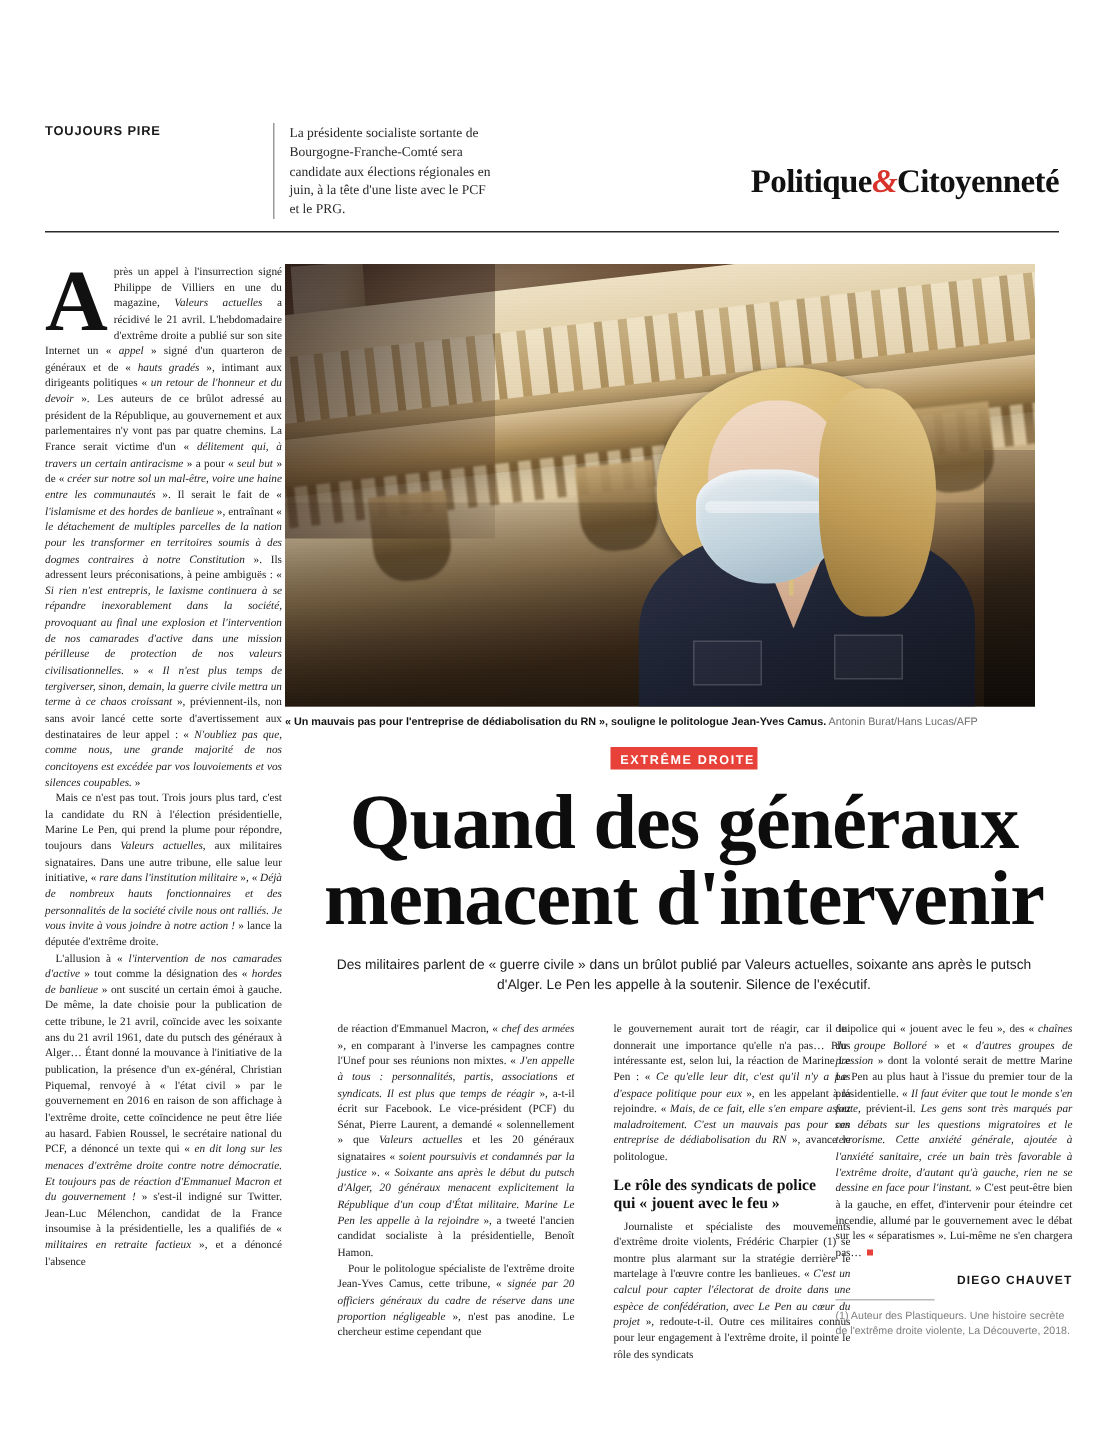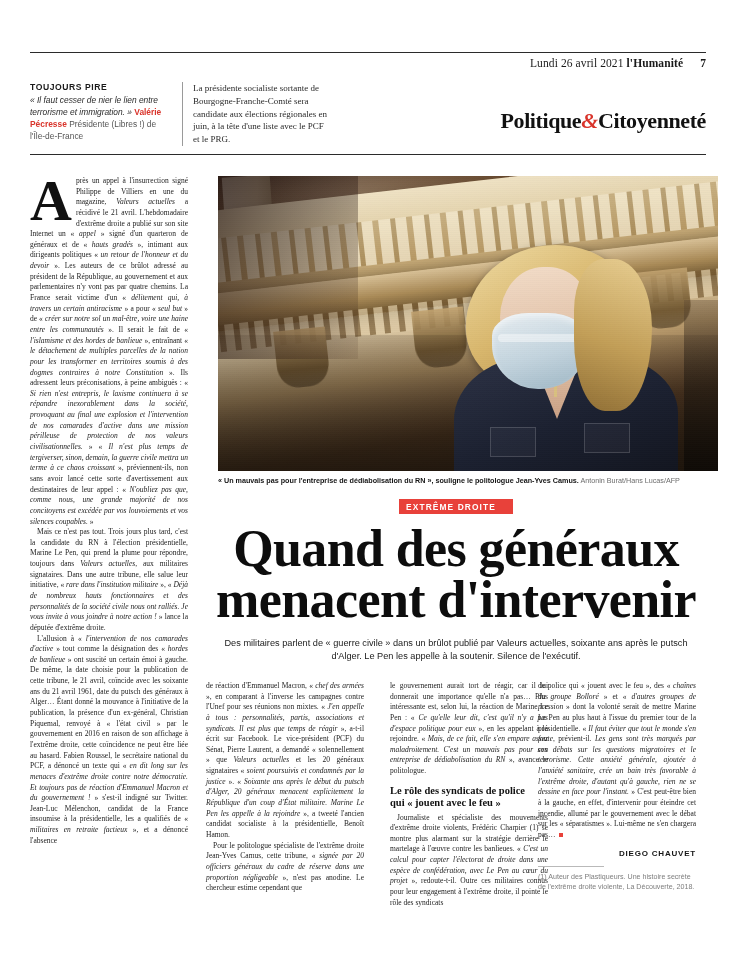--- a/index.html
+++ b/index.html
@@ -65,21 +65,21 @@
     float:left; font-family:"Liberation Serif", serif; font-weight:bold;
     font-size:58px; line-height:.78; margin:2px 4px 0 0; color:#111;
   }
 
   .subhead {
     font-family:"Liberation Serif", serif; font-weight:bold;
     font-size:10.5px; line-height:1.18; margin:8px 0 3px 0; color:#111;
   }
 
   
-  .photo-wrap { position:absolute; left:188px; top:0; width:404px; }
+  .photo-wrap { position:absolute; left:160px; top:0; width:404px; }
   .photo { position:relative; width:500px; height:295px; overflow:hidden; background:#1b1410; }
   .ph-bg {
     position:absolute; inset:0;
     background:
       radial-gradient(ellipse 60% 50% at 22% 12%, rgba(255,245,225,.35), rgba(0,0,0,0) 70%),
       linear-gradient(170deg, #3a2418 0%, #6b4a2c 14%, #c9ad82 30%, #e6d6b6 44%, #b89a6c 60%, #5c4028 78%, #2a1d12 100%);
   }
   .ph-rail {
     position:absolute; left:-6%; top:2%; width:112%; height:34%;
     background:linear-gradient(180deg,#efe2c4 0%, #e3d2ab 35%, #c7ab79 70%, #8e7448 100%);
@@ -192,36 +192,36 @@
     font-family:"Liberation Sans", sans-serif; font-size:7.2px; line-height:1.3;
   }
   .caption .cap-main { font-weight:bold; color:#141414; }
   .caption .cap-credit { font-weight:normal; color:#6c6c6c; }
 
   
   .headline-block { position:absolute; left:176px; top:320px; width:500px; text-align:center; }
   .kicker {
     display:inline-block; background:#e8413a; color:#fff;
     font-family:"Liberation Sans", sans-serif; font-weight:bold;
-    font-size:8.4px; letter-spacing:1.1px; padding:3px 17px 2px 7px;
+    font-size:8.4px; letter-spacing:1.1px; padding:3px 2px 2px 7px;
     text-transform:uppercase;
   }
   .headline {
     font-family:"Liberation Serif", serif; font-weight:bold;
     font-size:52px; line-height:.99; color:#0d0d0d; margin-top:9px;
     letter-spacing:-.6px;
   }
   .standfirst {
     font-family:"Liberation Sans", sans-serif; font-size:9.2px;
     line-height:1.42; color:#1b1b1b; margin-top:11px; padding:0 8px;
   }
 
   
   .cols-lower { position:absolute; left:176px; top:505px; width:500px; }
-  .lcol { position:absolute; top:0; width:158px; }
+  .lcol { position:absolute; top:0; width:158px;margin-left:19px; }
   .lcol.c2 { left:0; }
   .lcol.c3 { left:184px; }
   .lcol.c4 { left:332px; }
 
   .signature {
     font-family:"Liberation Sans", sans-serif; font-weight:bold;
     font-size:8px; letter-spacing:.8px; text-align:right;
     margin-top:8px; color:#161616;
   }
   .endmark { display:inline-block; width:4px; height:4px; background:#e8413a; margin-left:3px; vertical-align:middle; }
@@ -229,37 +229,24 @@
   .footnote {
     font-family:"Liberation Sans", sans-serif; font-size:7.1px;
     line-height:1.45; color:#7d7d7d; 
   }
 </style>
 </head>
 <body>
 
 <div class="page">
 
-  <div class="masthead">
-    <div class="rule-top"></div>
-    <div class="dateline">
-      <span>Lundi 26 avril 2021</span>
-      <span class="paper">l'Humanité</span>
-      <span class="pagenum">7</span>
-    </div>
-  </div>
 
   <div class="brief-row">
     <div class="brief brief-1">
       <div class="brief-title">TOUJOURS PIRE</div>
-      <div class="brief-body">
-        <span>« Il faut cesser de nier le lien entre terrorisme et immigration. »</span>
-        <span class="src">Valérie Pécresse</span>
-        <span class="src2">Présidente (Libres !) de l'Île-de-France</span>
-      </div>
     </div>
     <div class="brief brief-2">
       <div class="brief-body">La présidente socialiste sortante de Bourgogne-Franche-Comté sera candidate aux élections régionales en juin, à la tête d'une liste avec le PCF et le PRG.</div>
     </div>
     <div class="section-brand">
       <span>Politique</span><span class="amp">&amp;</span><span>Citoyenneté</span>
     </div>
   </div>
   <div class="rule-bottom"></div>
 

